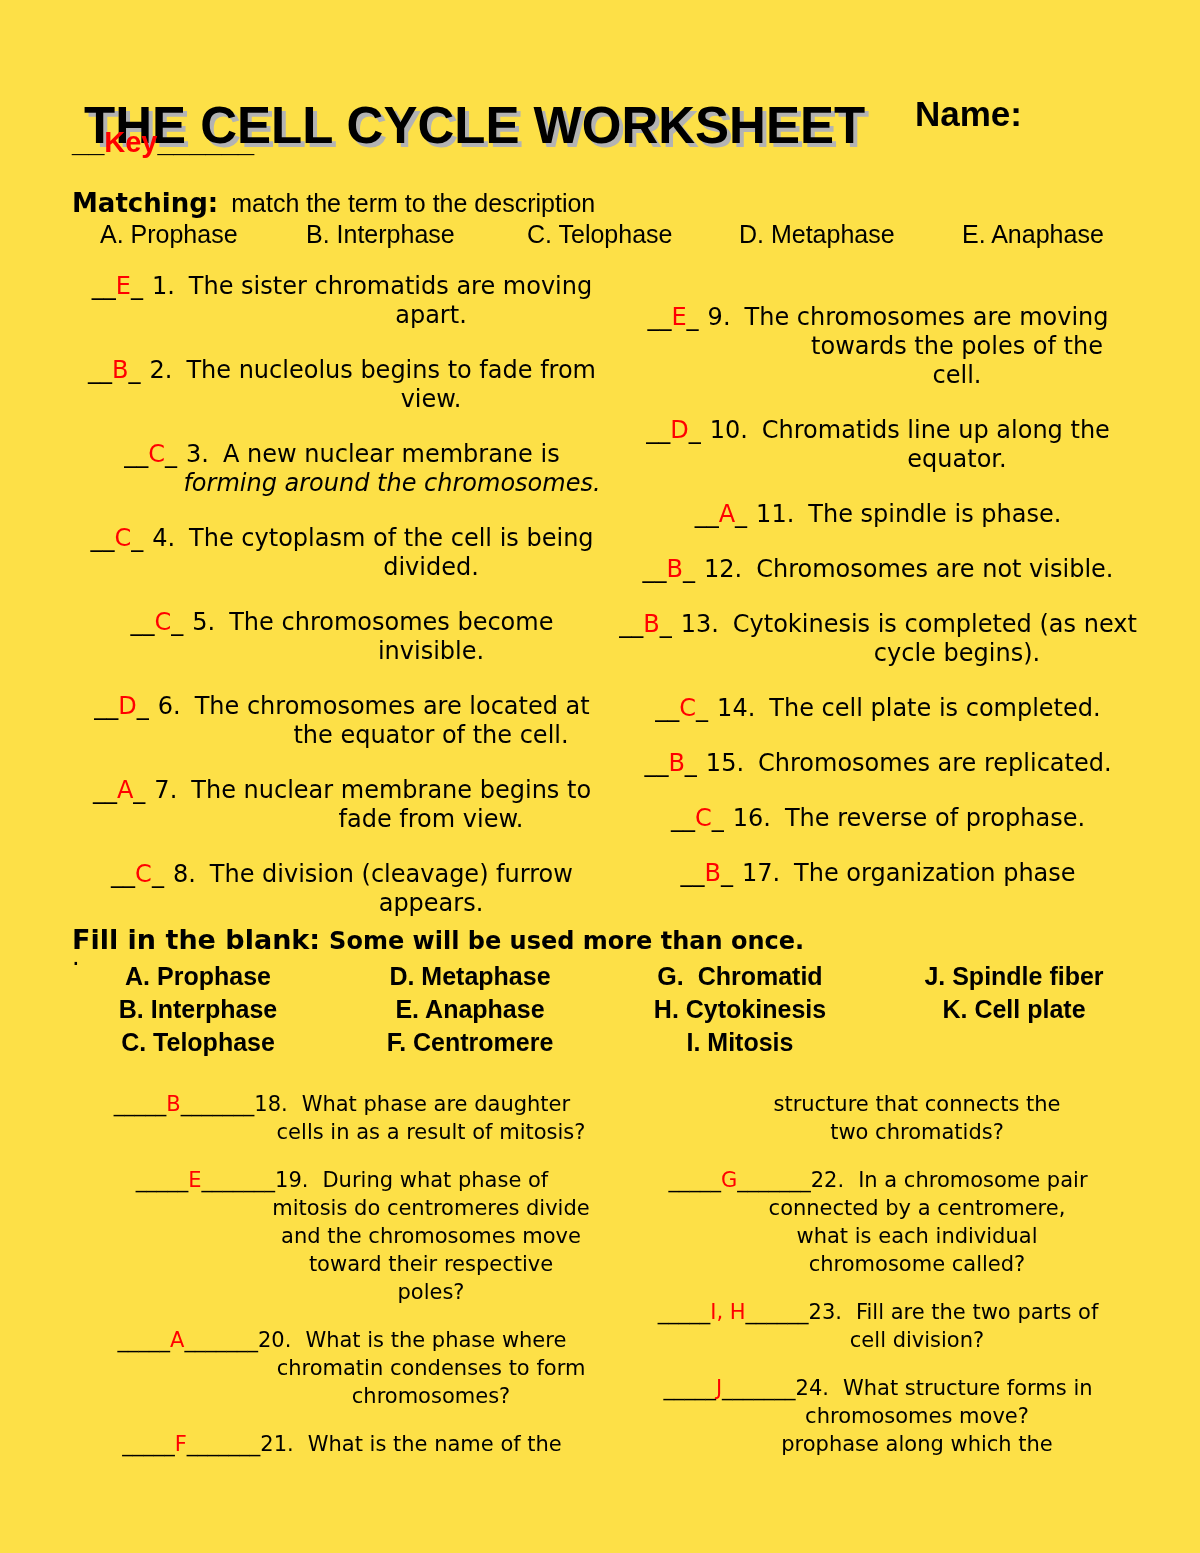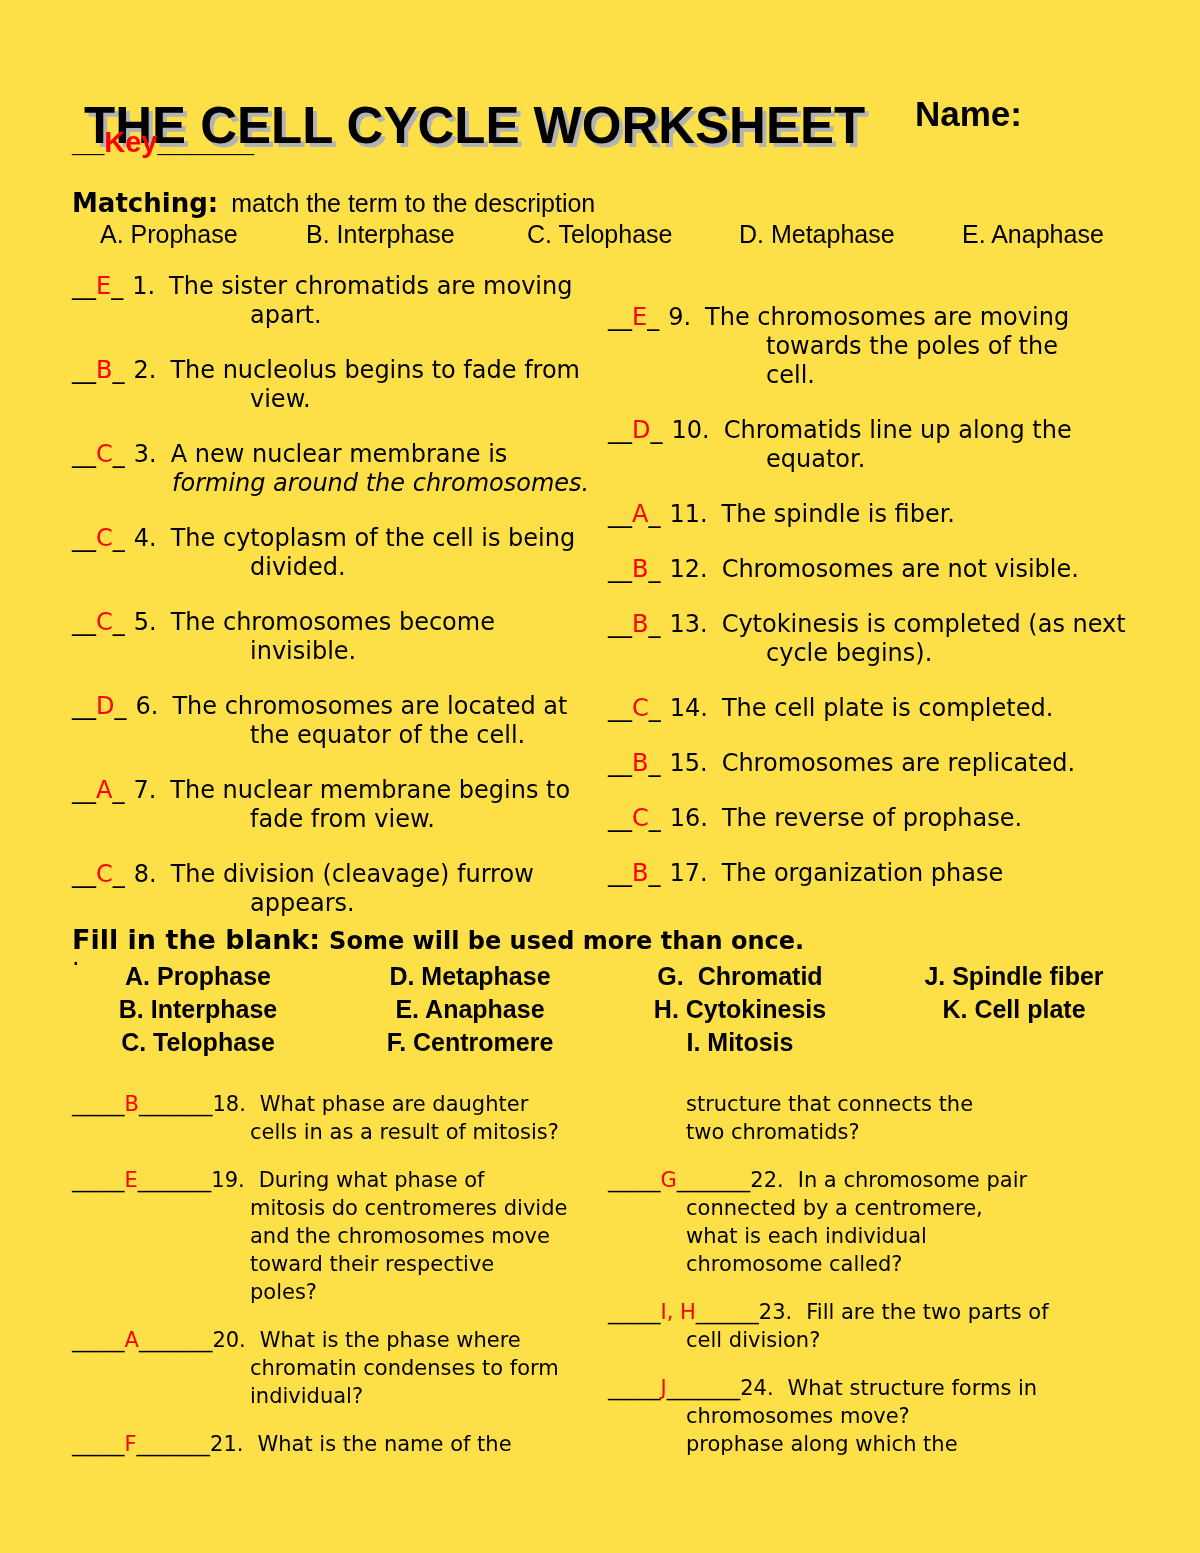--- a/index.html
+++ b/index.html
@@ -48,21 +48,21 @@
   }
   .options-row .opt{position:absolute;top:0;white-space:pre;}
 
   
   .col{position:absolute;width:540px;}
   .m-left{left:72px;top:272px;}
   .m-right{left:608px;top:303px;}
   .f-left{left:72px;top:1090px;}
   .f-right{left:608px;top:1090px;}
 
-  .q-item{margin-bottom:26px;font-size:24px;}
+  .q-item{margin-bottom:26px;font-size:24px;text-align:center;}
   .f-col .q-item{margin-bottom:20px;font-size:21px;}
   .line{line-height:29px;white-space:pre;}
   .f-col .line{line-height:28px;}
 
   .m-col .cont{margin-left:178px;}
   .m-right .cont{margin-left:158px;}
   .m-left .q-item:nth-child(3) .cont{margin-left:100px;font-style:italic;}
   .f-left .cont{margin-left:178px;}
   .f-right .cont{margin-left:78px;}
 
@@ -145,21 +145,21 @@
       <div class="q-item">
         <div class="line first"><span class="blank"><span>__</span><span class="red">E</span><span>_</span></span><span class="num">9.</span><span class="txt">The chromosomes are moving</span></div>
         <div class="line cont">towards the poles of the</div>
         <div class="line cont">cell.</div>
       </div>
       <div class="q-item">
         <div class="line first"><span class="blank"><span>__</span><span class="red">D</span><span>_</span></span><span class="num">10.</span><span class="txt">Chromatids line up along the</span></div>
         <div class="line cont">equator.</div>
       </div>
       <div class="q-item">
-        <div class="line first"><span class="blank"><span>__</span><span class="red">A</span><span>_</span></span><span class="num">11.</span><span class="txt">The spindle is fiber.</span></div>
+        <div class="line first"><span class="blank"><span>__</span><span class="red">A</span><span>_</span></span><span class="num">11.</span><span class="txt">The spindle is phase.</span></div>
       </div>
       <div class="q-item">
         <div class="line first"><span class="blank"><span>__</span><span class="red">B</span><span>_</span></span><span class="num">12.</span><span class="txt">Chromosomes are not visible.</span></div>
       </div>
       <div class="q-item">
         <div class="line first"><span class="blank"><span>__</span><span class="red">B</span><span>_</span></span><span class="num">13.</span><span class="txt">Cytokinesis is completed (as next</span></div>
         <div class="line cont">cycle begins).</div>
       </div>
       <div class="q-item">
         <div class="line first"><span class="blank"><span>__</span><span class="red">C</span><span>_</span></span><span class="num">14.</span><span class="txt">The cell plate is completed.</span></div>
@@ -200,21 +200,21 @@
       <div class="q-item">
         <div class="line first"><span class="blank"><span>_____</span><span class="red">E</span><span>_______</span></span><span class="num">19.</span><span class="txt">During what phase of</span></div>
         <div class="line cont">mitosis do centromeres divide</div>
         <div class="line cont">and the chromosomes move</div>
         <div class="line cont">toward their respective</div>
         <div class="line cont">poles?</div>
       </div>
       <div class="q-item">
         <div class="line first"><span class="blank"><span>_____</span><span class="red">A</span><span>_______</span></span><span class="num">20.</span><span class="txt">What is the phase where</span></div>
         <div class="line cont">chromatin condenses to form</div>
-        <div class="line cont">individual?</div>
+        <div class="line cont">chromosomes?</div>
       </div>
       <div class="q-item">
         <div class="line first"><span class="blank"><span>_____</span><span class="red">F</span><span>_______</span></span><span class="num">21.</span><span class="txt">What is the name of the</span></div>
       </div>
     </div>
   <div class="col f-col f-right" id="fill-right">
       <div class="q-item">
         <div class="line cont">structure that connects the</div>
         <div class="line cont">two chromatids?</div>
       </div>

